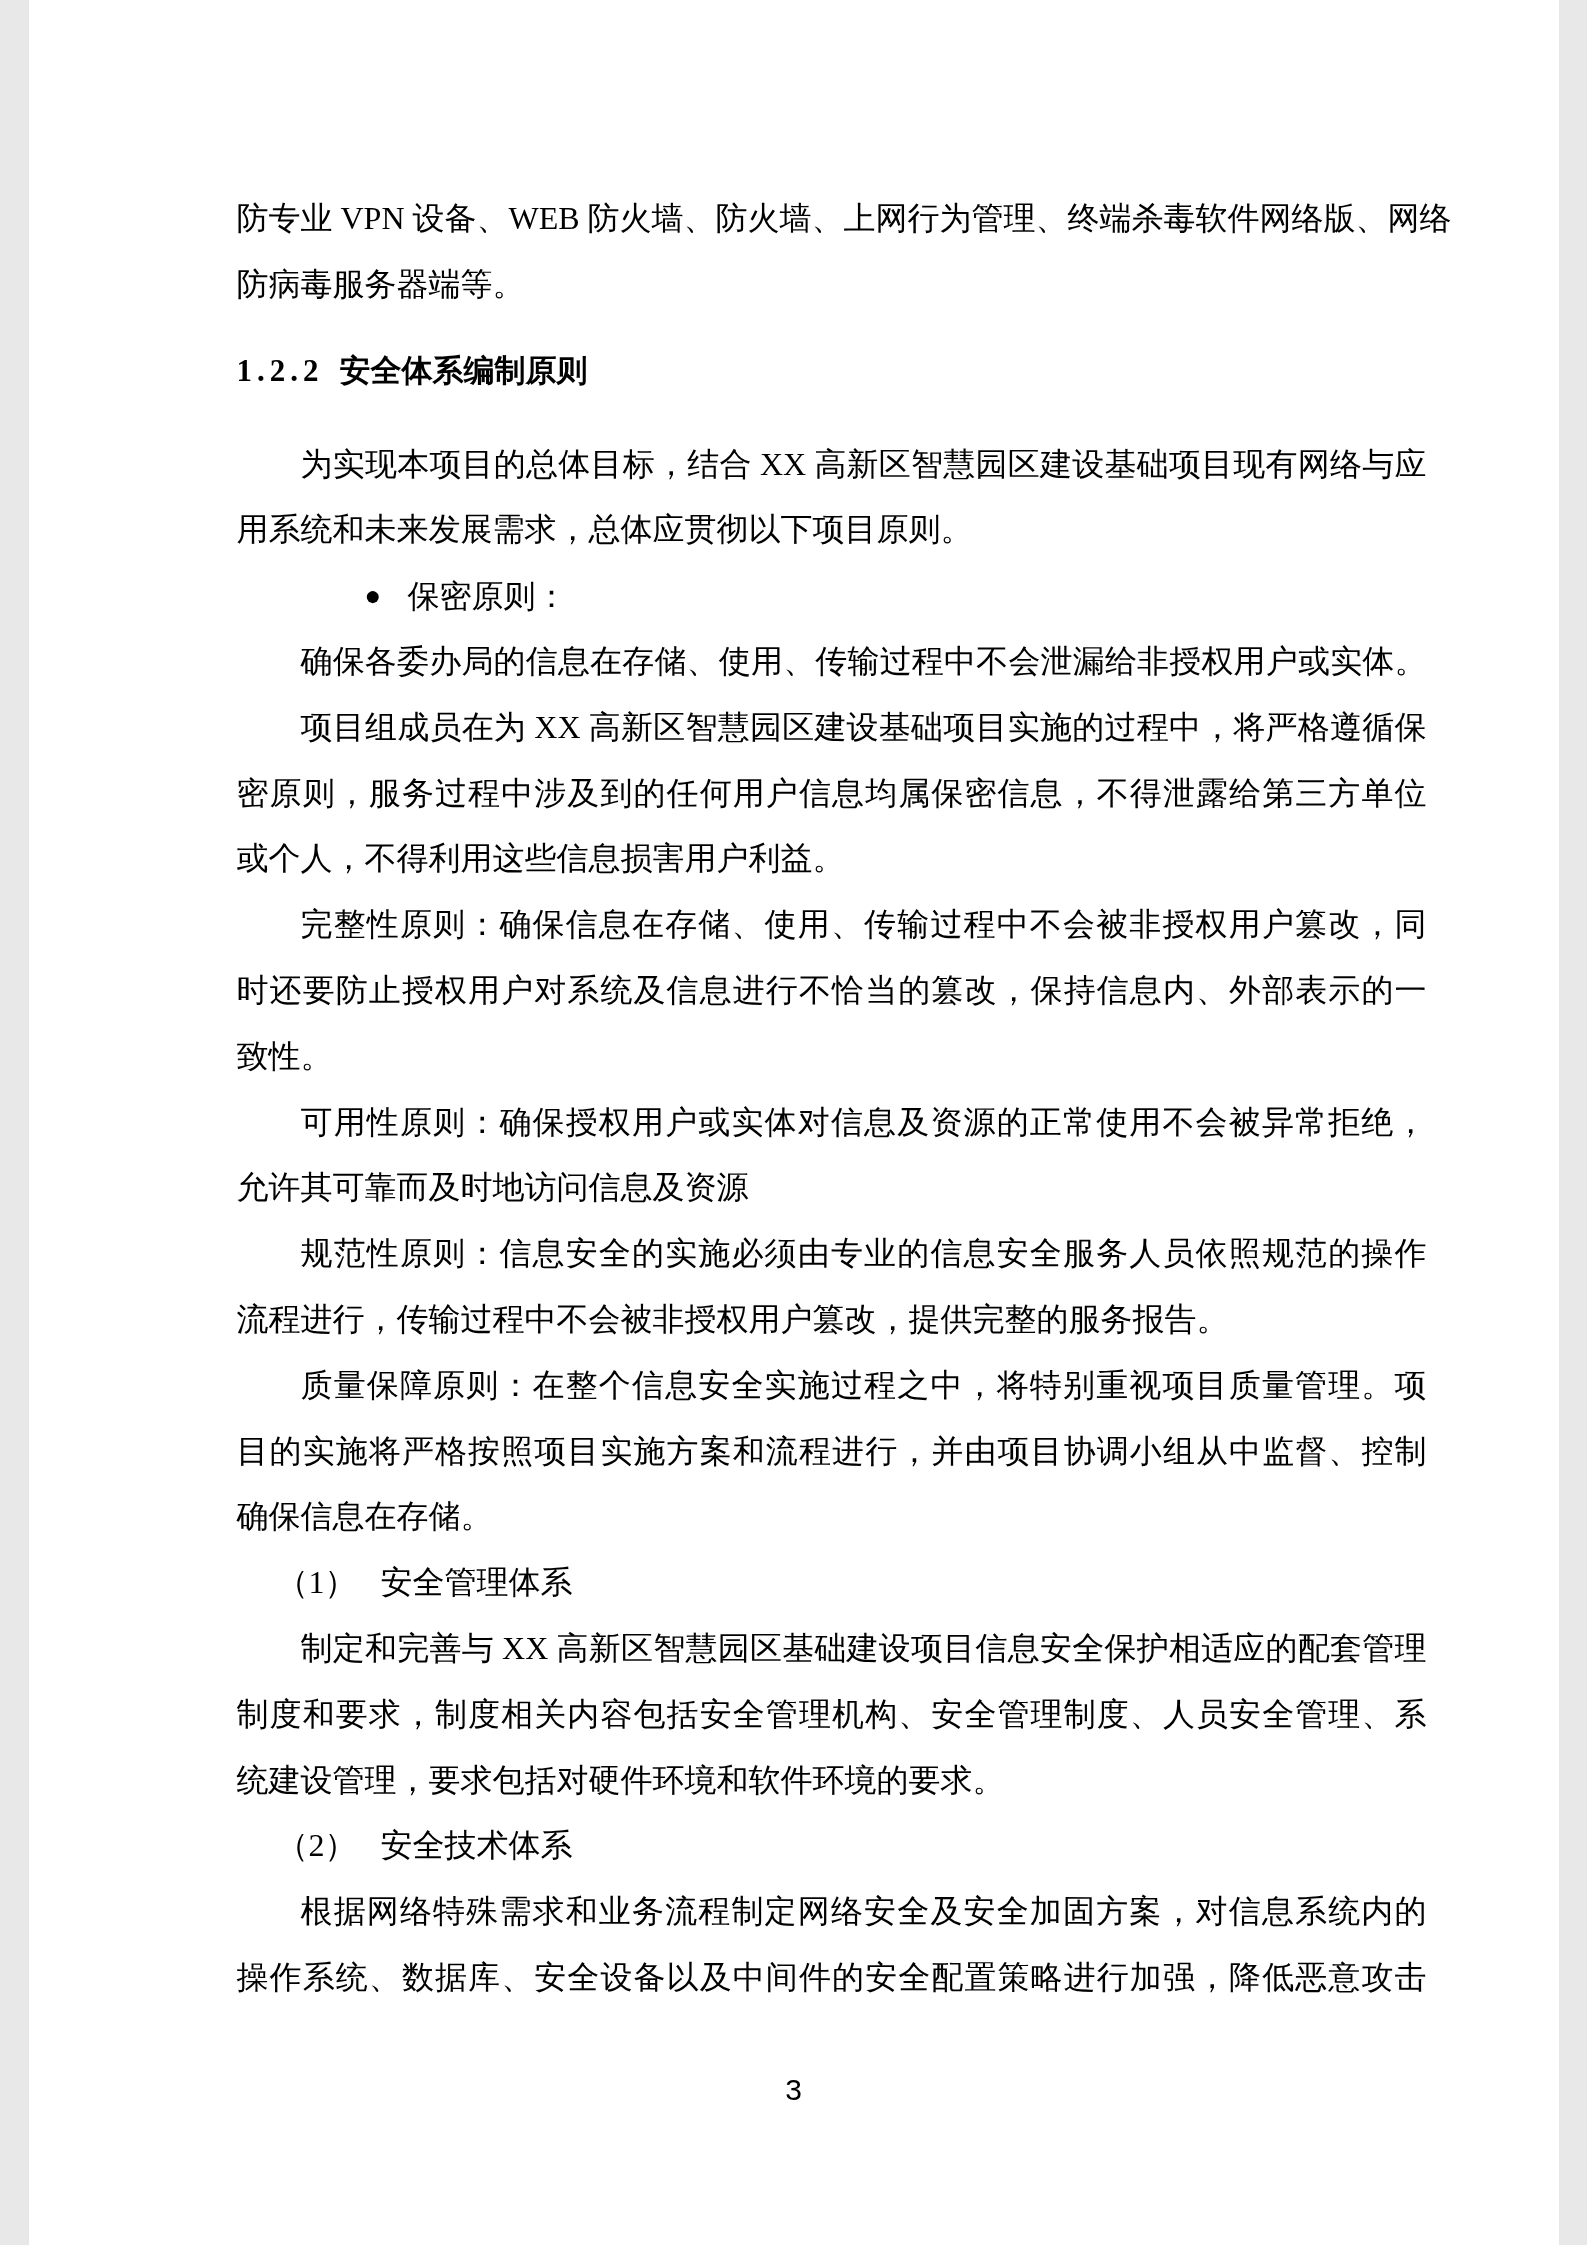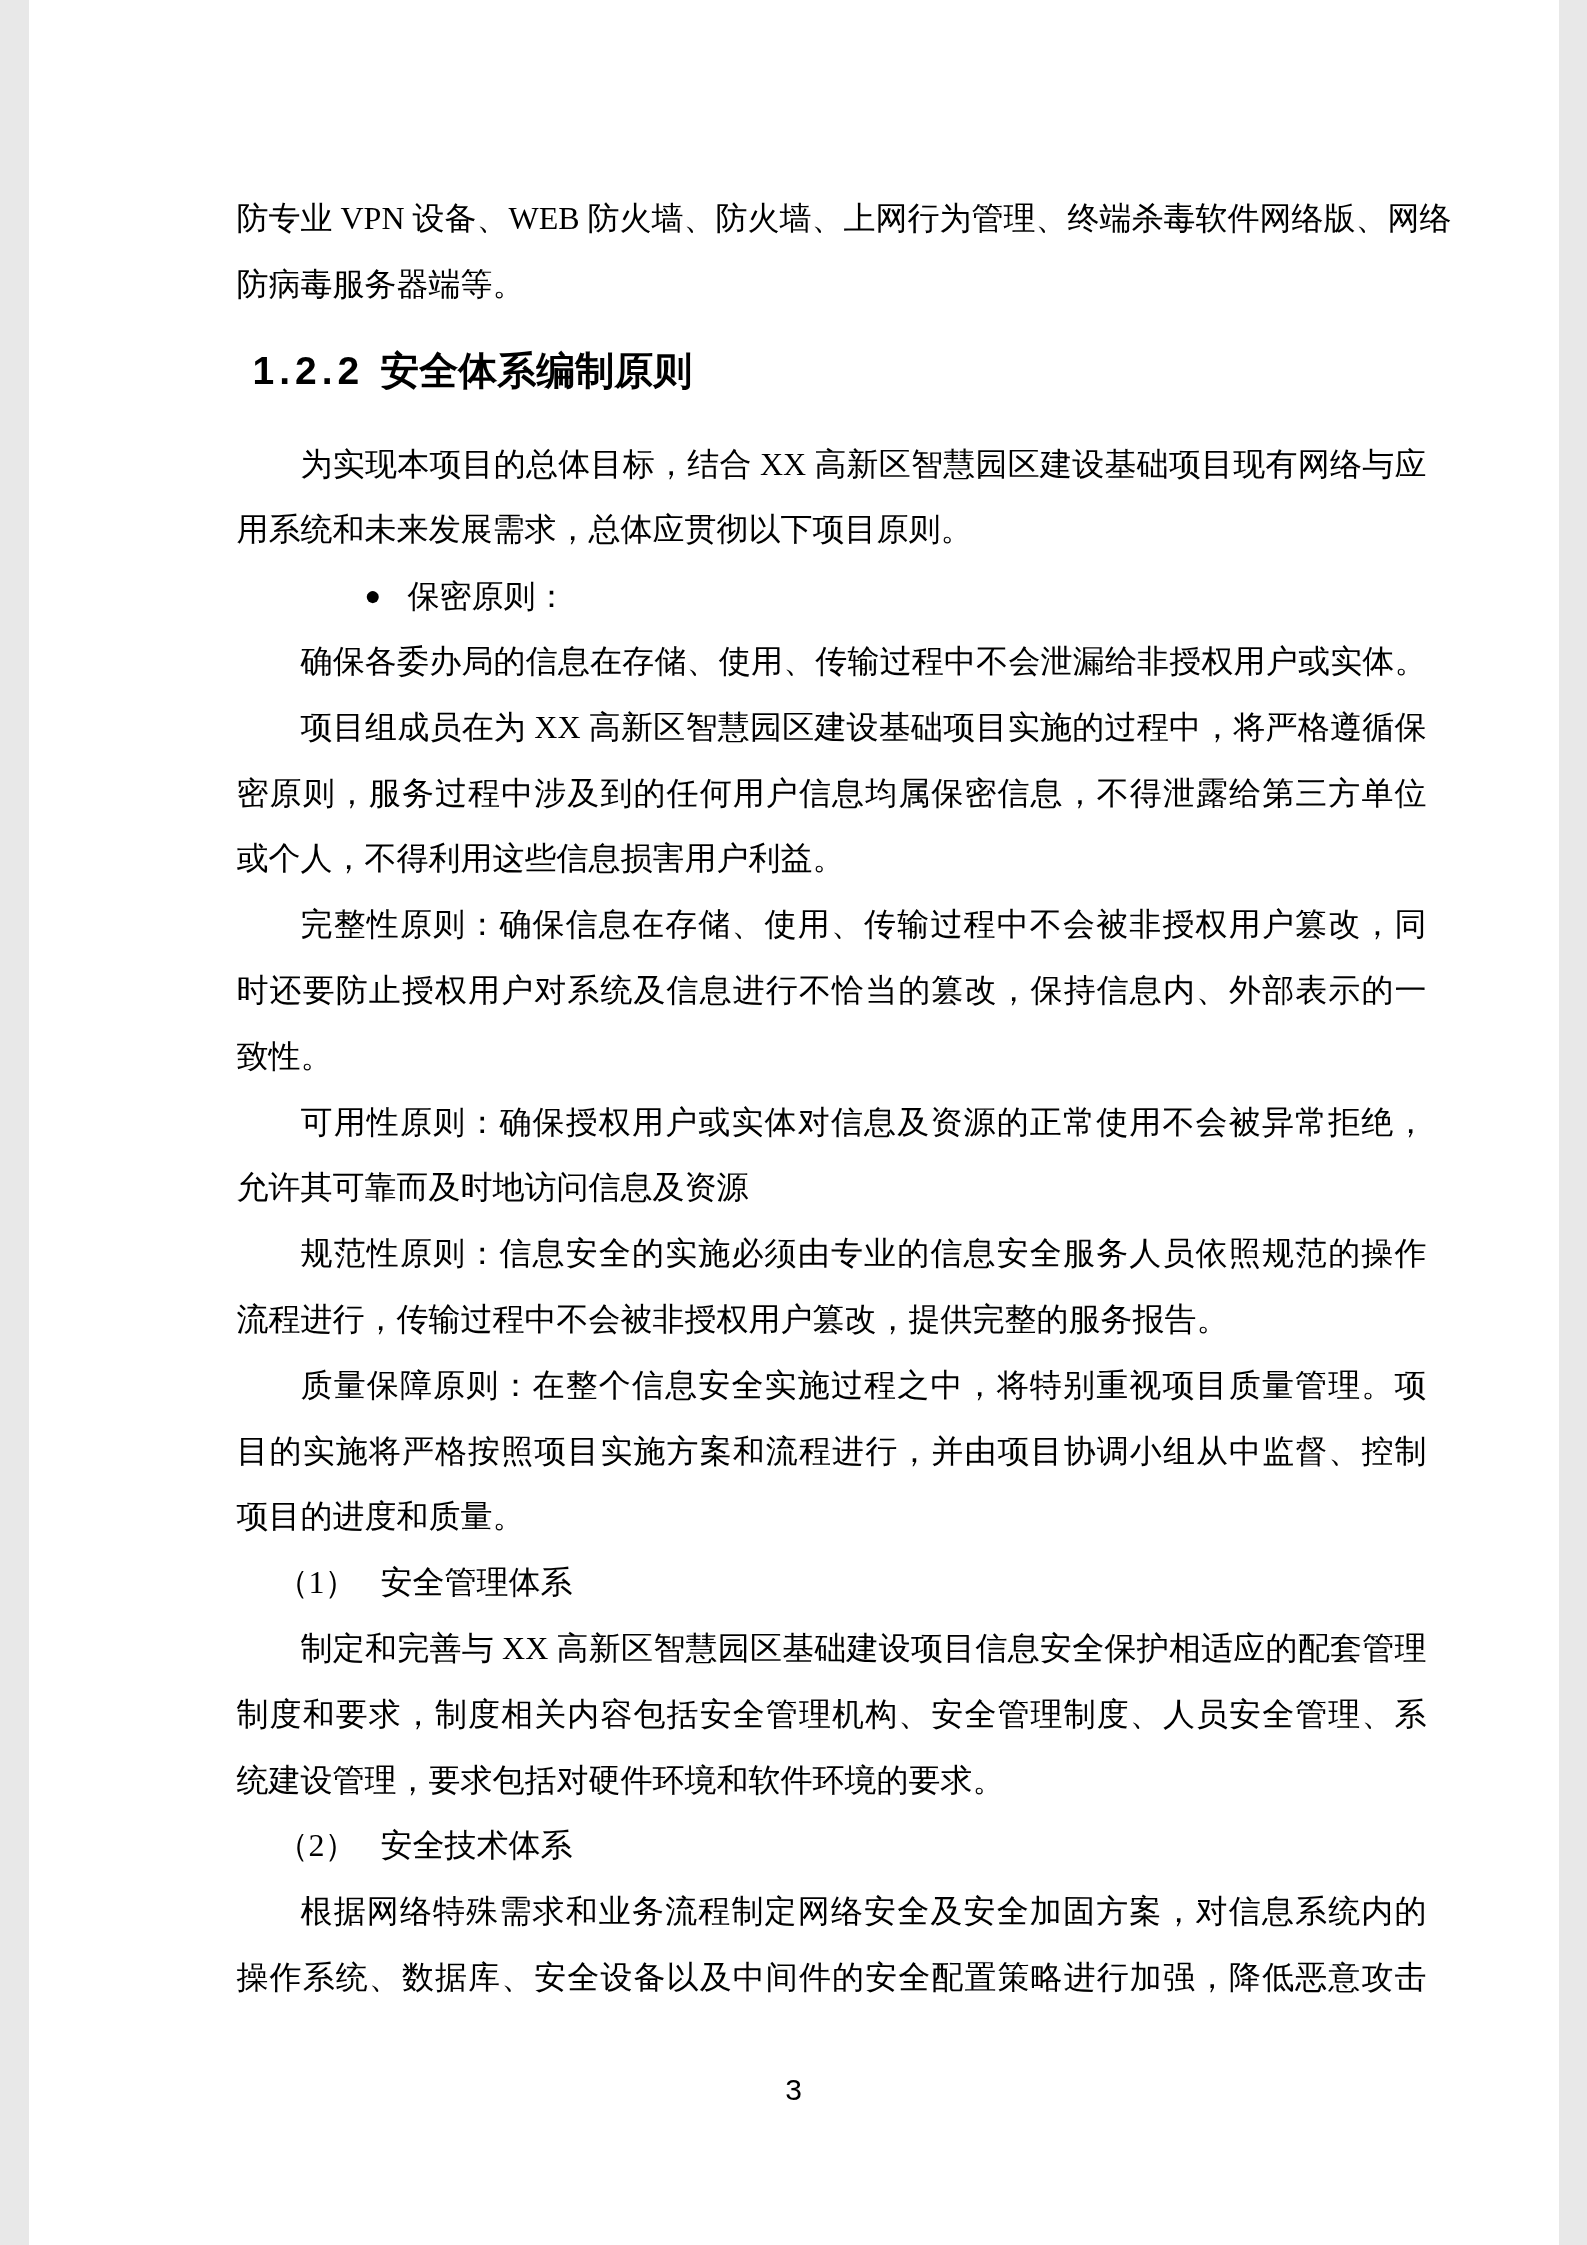--- a/index.html
+++ b/index.html
@@ -23,27 +23,26 @@
     height:65.8px;
     white-space:nowrap;
     text-align:left;
   }
   .fill {
     text-align:justify;
     text-align-last:justify;
   }
   .indent { text-indent:64px; }
   .heading {
-    font-family:Liberation Sans, sans-serif;
+    font-family:Liberation Serif, serif;
     font-weight:700;
-    font-size:39px;
+    font-size:31px;
     line-height:56px;
     height:56px;
     white-space:nowrap;
-    margin-left:16px;
   }
   .h-first { margin-top:25px; margin-bottom:33px; }
   .h-second { margin-top:0px; margin-bottom:18px; }
   .heading .num { letter-spacing:5px; margin-right:16px; }
   .bullet-line .bullet {
     display:inline-block;
     font-size:28px;
     margin-right:26px;
     vertical-align:2px;
   }
@@ -90,21 +89,21 @@
     <div class="line">致性。</div>
 
     <div class="line fill indent">可用性原则：确保授权用户或实体对信息及资源的正常使用不会被异常拒绝，</div>
     <div class="line">允许其可靠而及时地访问信息及资源</div>
 
     <div class="line fill indent">规范性原则：信息安全的实施必须由专业的信息安全服务人员依照规范的操作</div>
     <div class="line">流程进行，传输过程中不会被非授权用户篡改，提供完整的服务报告。</div>
 
     <div class="line fill indent">质量保障原则：在整个信息安全实施过程之中，将特别重视项目质量管理。项</div>
     <div class="line fill">目的实施将严格按照项目实施方案和流程进行，并由项目协调小组从中监督、控制</div>
-    <div class="line">项目的进度和质量。</div>
+    <div class="line">确保信息在存储。</div>
 
 
     <div class="line numbered">
       <span class="label">（1）</span><span>安全管理体系</span>
     </div>
 
     <div class="line fill indent">制定和完善与 XX 高新区智慧园区基础建设项目信息安全保护相适应的配套管理</div>
     <div class="line fill">制度和要求，制度相关内容包括安全管理机构、安全管理制度、人员安全管理、系</div>
     <div class="line">统建设管理，要求包括对硬件环境和软件环境的要求。</div>
 

